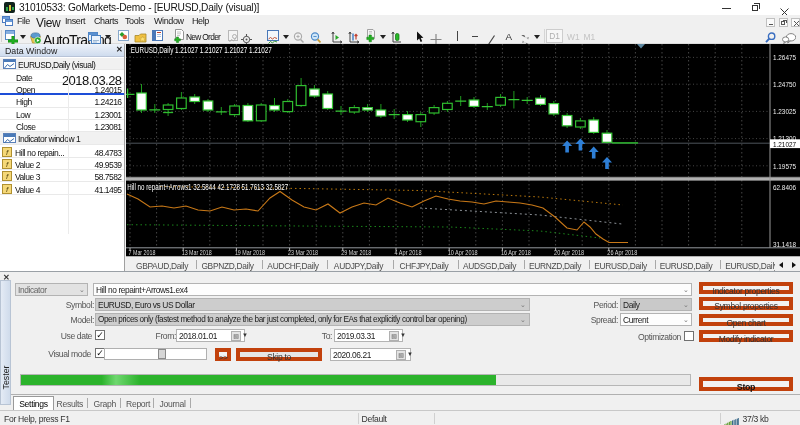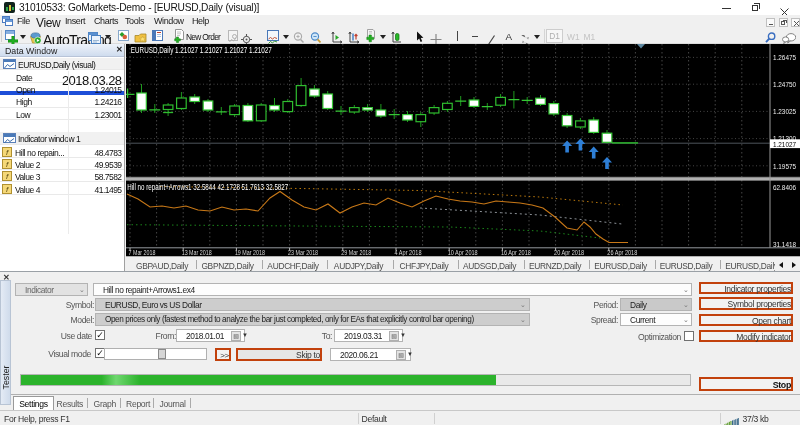--- a/index.html
+++ b/index.html
@@ -1,19 +1,19 @@
 <!DOCTYPE html>
 <html><head><meta charset="utf-8"><style>
 *{margin:0;padding:0;box-sizing:border-box}
 body{width:800px;height:425px;position:relative;font-family:"Liberation Sans",sans-serif;background:#f0f0f0;overflow:hidden}
 .ab{position:absolute}
 .tx{position:absolute;white-space:nowrap}
 .sep{position:absolute;width:1px;background:#d9d9d9;top:31px;height:13px}
-.btn{position:absolute;border:2px solid #c2410c;background:#f2f2f2;font-size:8.5px;color:#333;text-align:right;left:699px;width:94px;height:12.5px;line-height:11.5px;letter-spacing:-0.3px}
-.cmb{position:absolute;border:1px solid #b3b3b3;font-size:8.4px;color:#222;line-height:12px;padding-left:9px;overflow:hidden;white-space:nowrap;letter-spacing:-0.4px}
+.btn{position:absolute;border:4px solid #c2410c;background:#f2f2f2;font-size:8.5px;color:#333;text-align:center;left:699px;width:94px;height:12.5px;line-height:11.5px;letter-spacing:-0.3px}
+.cmb{position:absolute;border:1px solid #b3b3b3;font-size:8.4px;color:#222;line-height:12px;padding-left:2px;overflow:hidden;white-space:nowrap;letter-spacing:-0.4px}
 .arr{position:absolute;color:#777;font-size:7px}
 .cb{position:absolute;width:10px;height:10px;border:1px solid #707070;background:#fff;font-size:9px;line-height:9px;text-align:center;color:#111}
 .lb{position:absolute;font-size:8.6px;color:#555;white-space:nowrap;letter-spacing:-0.4px}
 </style></head><body>
 <div class="ab" style="left:0;top:0;width:800px;height:15px;background:#fff">
 <div class="ab" style="left:4px;top:2px;width:11px;height:11px;background:#10231c;border-radius:2px">
  <div class="ab" style="left:2px;top:5px;width:2px;height:4px;background:#2da84b"></div>
  <div class="ab" style="left:5px;top:3px;width:2px;height:6px;background:#d8c23a"></div>
  <div class="ab" style="left:8px;top:5px;width:1.5px;height:3px;background:#2da84b"></div>
 </div>
@@ -198,31 +198,35 @@
         <svg width="11" height="6" style="position:absolute;left:0;top:3.5px">
           <polyline points="0.5,5 3.5,1.5 6,3.5 10,0.5" stroke="#3a6aa8" stroke-width="1" fill="none"></polyline>
         </svg>
       </div>
 <div class="tx" style="left:18px;top:2px;font-size:8.5px;letter-spacing:-0.45px;color:#111">EURUSD,Daily (visual)</div>
 </div>
 <div class="ab" style="left:0;top:26.8px;width:124px;height:12.3px;border-bottom:1px solid #e9e9e9">
 <div class="tx" style="left:16px;top:2px;font-size:8.5px;letter-spacing:-0.45px;color:#111">Date</div>
 <div class="tx" style="right:2.5px;top:2px;font-size:13px;letter-spacing:-0.55px;color:#111">2018.03.28</div>
 </div>
-<div class="ab" style="left:0;top:39.1px;width:124px;height:12.3px;border-bottom:4px solid #1d4ed8">
+<div class="ab" style="left:0;top:39.1px;width:124px;height:12.3px;border-bottom:2px solid #1d4ed8">
 <div class="tx" style="left:16px;top:2px;font-size:8.5px;letter-spacing:-0.45px;color:#111">Open</div>
 <div class="tx" style="right:2.5px;top:2px;font-size:8.5px;letter-spacing:-0.55px;color:#111">1.24015</div>
 </div>
 <div class="ab" style="left:0;top:51.400000000000006px;width:124px;height:12.3px;border-bottom:1px solid #e9e9e9">
 <div class="tx" style="left:16px;top:2px;font-size:8.5px;letter-spacing:-0.45px;color:#111">High</div>
 <div class="tx" style="right:2.5px;top:2px;font-size:8.5px;letter-spacing:-0.55px;color:#111">1.24216</div>
 </div>
 <div class="ab" style="left:0;top:63.7px;width:124px;height:12.3px;border-bottom:1px solid #e9e9e9">
 <div class="tx" style="left:16px;top:2px;font-size:8.5px;letter-spacing:-0.45px;color:#111">Low</div>
 <div class="tx" style="right:2.5px;top:2px;font-size:8.5px;letter-spacing:-0.55px;color:#111">1.23001</div>
+</div>
+<div class="ab" style="left:0;top:76.0px;width:124px;height:12.3px;border-bottom:1px solid #e9e9e9">
+<div class="tx" style="left:16px;top:2px;font-size:8.5px;letter-spacing:-0.45px;color:#111">Close</div>
+<div class="tx" style="right:2.5px;top:2px;font-size:8.5px;letter-spacing:-0.55px;color:#111">1.23081</div>
 </div>
 <div class="ab" style="left:0;top:88.3px;width:124px;height:12.3px;background:#f1f1f1;border-bottom:1px solid #e9e9e9">
 <div class="ab" style="left:3px;top:1px;width:13px;height:10px;border:1px solid #5a80b8;background:#fff">
         <div class="ab" style="left:0;top:0;width:11px;height:2.5px;background:#4a7ab8"></div>
         <svg width="11" height="6" style="position:absolute;left:0;top:3.5px">
           <polyline points="0.5,5 3.5,1.5 6,3.5 10,0.5" stroke="#3a6aa8" stroke-width="1" fill="none"></polyline>
         </svg>
       </div>
 <div class="tx" style="left:18px;top:2px;font-size:8.5px;letter-spacing:-0.45px;color:#111">Indicator window 1</div>
 </div>

